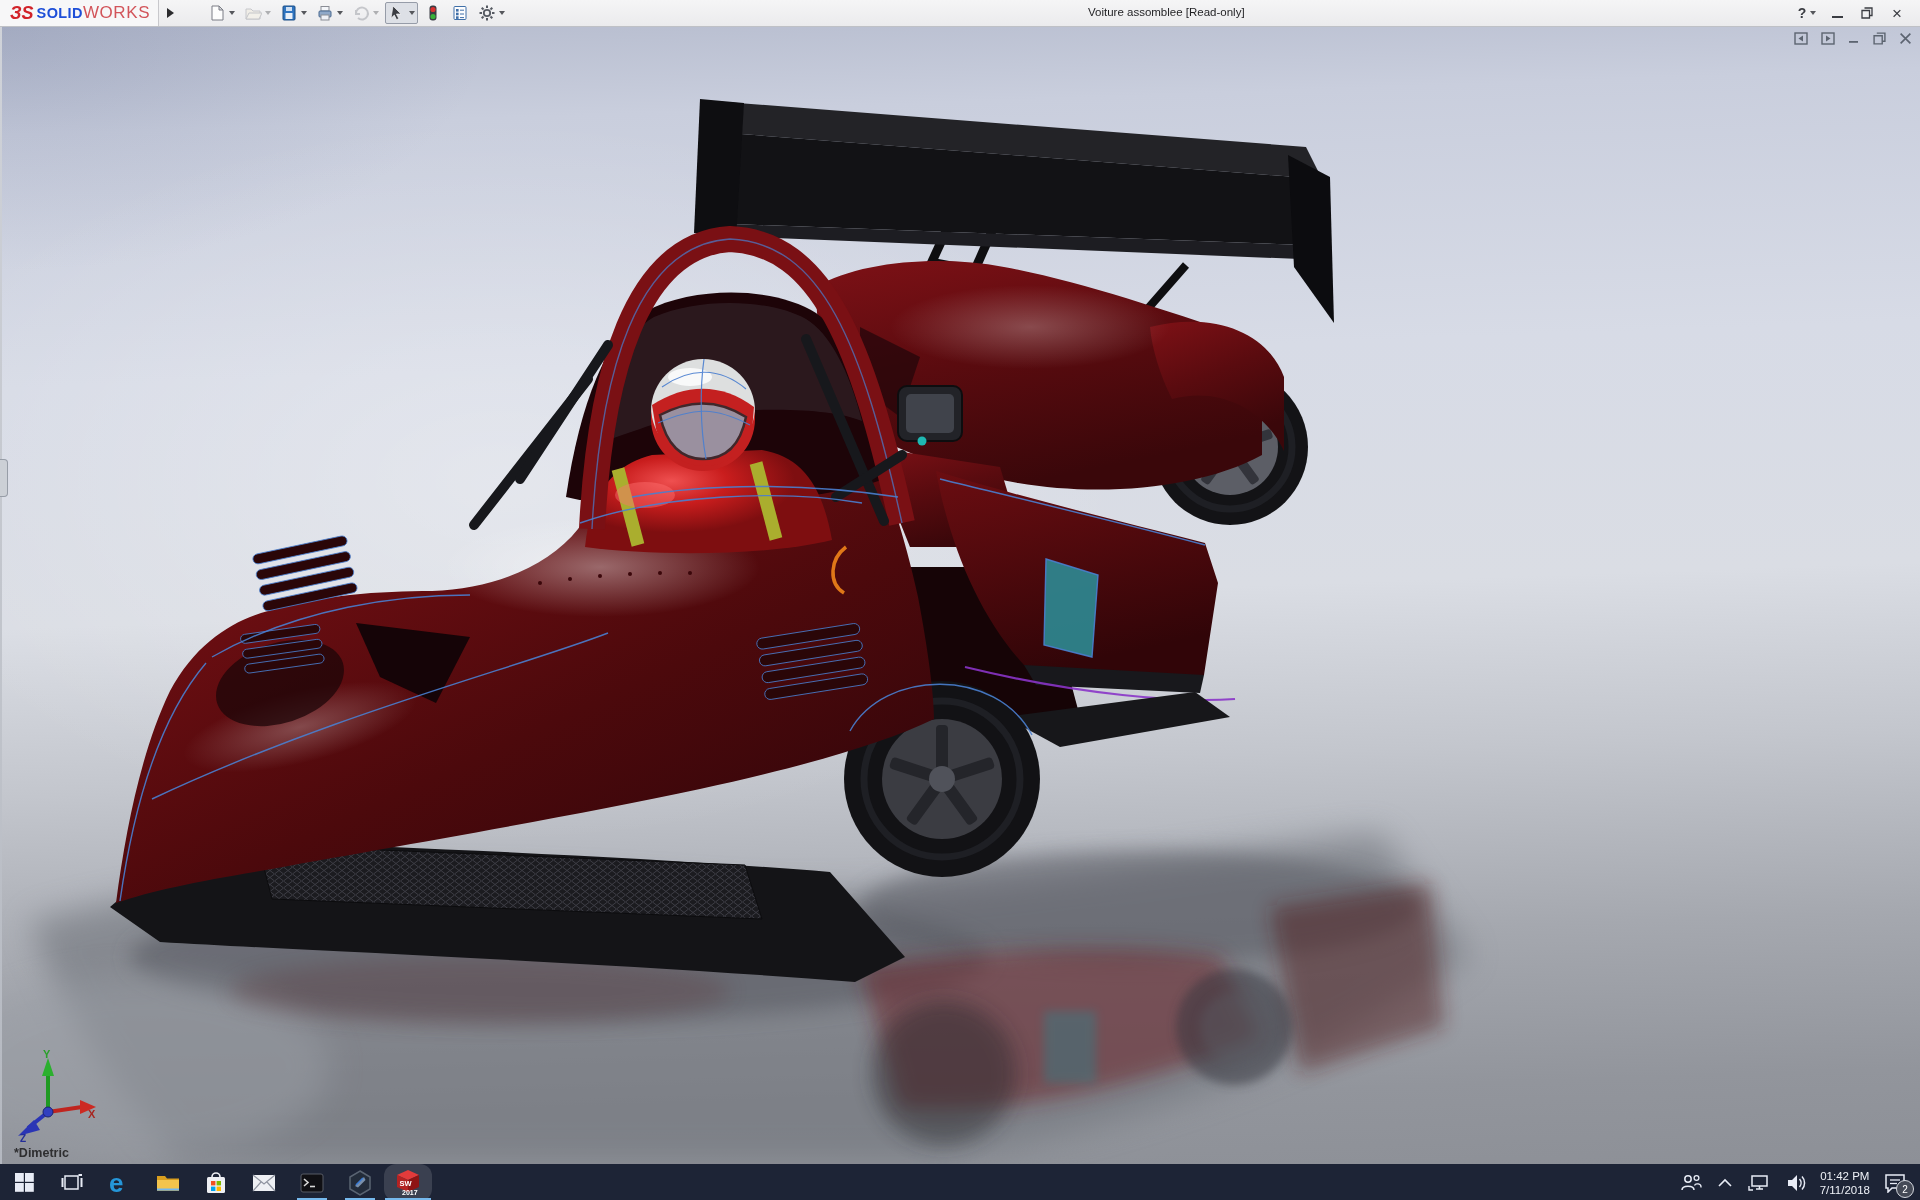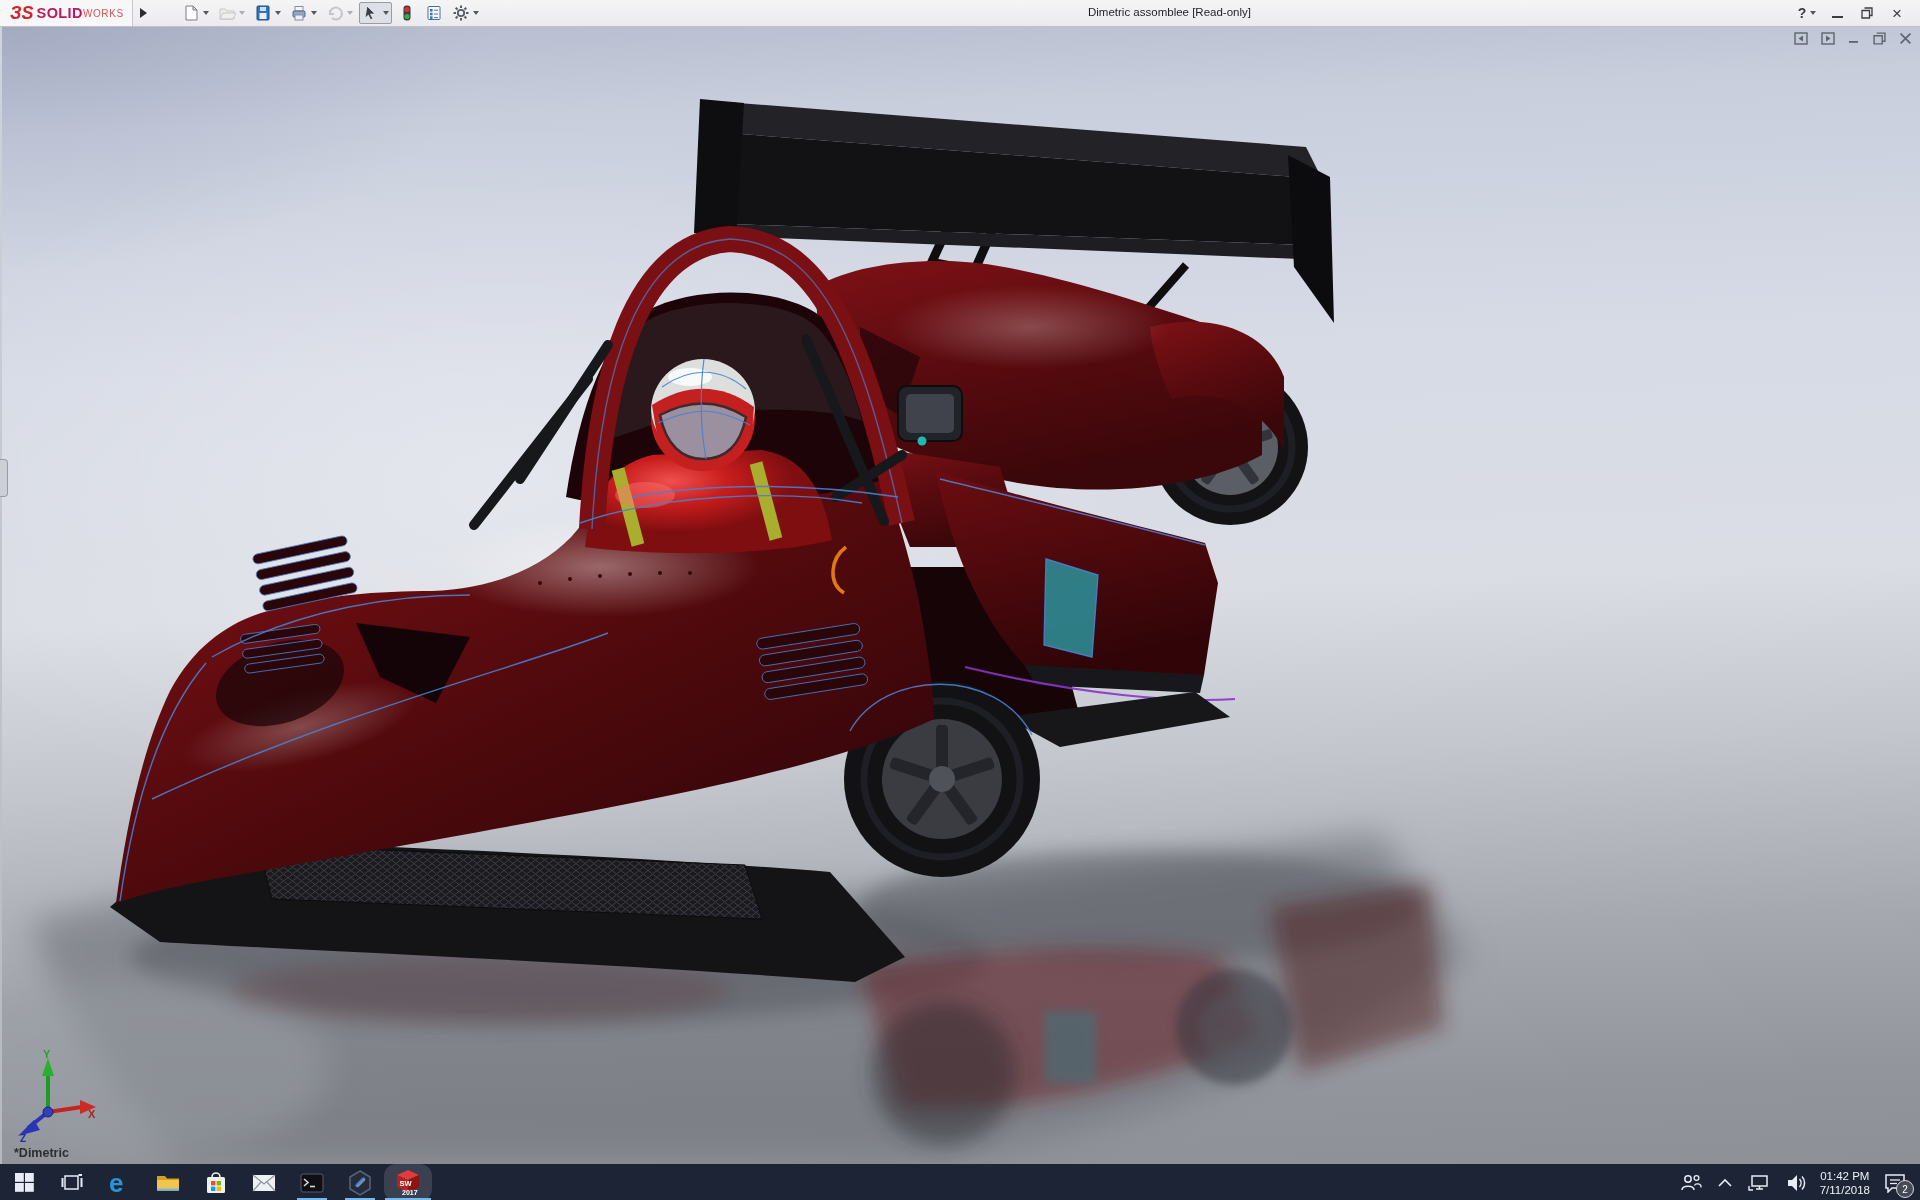--- a/index.html
+++ b/index.html
@@ -5,22 +5,22 @@
   html,body{margin:0;padding:0;width:1920px;height:1200px;overflow:hidden;
     font-family:"Liberation Sans",sans-serif;background:#000;}
   .app{width:1920px;height:1200px;display:flex;flex-direction:column;}
 
   
   .titlebar{height:26px;flex:0 0 26px;background:linear-gradient(#f5f5f6,#ebebed);
     border-bottom:1px solid #bfc1c6;display:flex;align-items:center;position:relative;}
   .brand{display:flex;align-items:baseline;padding:0 8px 0 10px;height:100%;
     border-right:1px solid #c8c8cc;background:#f7f7f8;align-items:center;}
   .logo-glyph{color:#d2232a;font-weight:bold;font-style:italic;font-size:18px;margin-right:3px;}
-  .logo-bold{color:#be185d;font-weight:bold;font-size:14.5px;letter-spacing:.4px;}
-  .logo-light{color:#d2545a;font-weight:normal;font-size:10px;letter-spacing:.6px;}
+  .logo-bold{color:#1d4ed8;font-weight:bold;font-size:14.5px;letter-spacing:.4px;}
+  .logo-light{color:#d2545a;font-weight:normal;font-size:17px;letter-spacing:.6px;}
   .flyout{width:18px;height:22px;display:flex;align-items:center;justify-content:center;
     border:none;background:transparent;margin-left:2px;cursor:pointer;}
   .tri-right{width:0;height:0;border-top:5px solid transparent;border-bottom:5px solid transparent;
     border-left:7px solid #2b2b2e;}
   .tools{display:flex;align-items:center;margin-left:26px;gap:3px;}
   .tbtn{display:flex;align-items:center;height:22px;padding:0 2px;border:1px solid transparent;
     border-radius:2px;background:transparent;cursor:pointer;}
   .tbtn.active{background:#dde0e6;border-color:#969ca8;}
   .tbtn.dim{opacity:.42;}
   .caret{width:0;height:0;border-left:3.5px solid transparent;border-right:3.5px solid transparent;
@@ -160,21 +160,21 @@
             <line x1="3.7" y1="3.7" x2="5.5" y2="5.5"></line>
               <line x1="12.5" y1="12.5" x2="14.3" y2="14.3"></line>
             <line x1="3.7" y1="14.3" x2="5.5" y2="12.5"></line>
               <line x1="12.5" y1="5.5" x2="14.3" y2="3.7"></line>
           </g>
         </svg>
           <span class="caret"></span>
       </button>
     </div>
 
-    <div class="doc-title">Dimetric assomblee [Read-only]</div>
+    <div class="doc-title">Voiture assomblee [Read-only]</div>
 
     <div class="wc">
       <button class="wcb">
         <span class="help-q">?</span>
           <span class="caret" style="margin-left:4px"></span>
       </button>
       <button class="wcb">
           <span class="min-bar"></span>
         </button>
       <button class="wcb">

